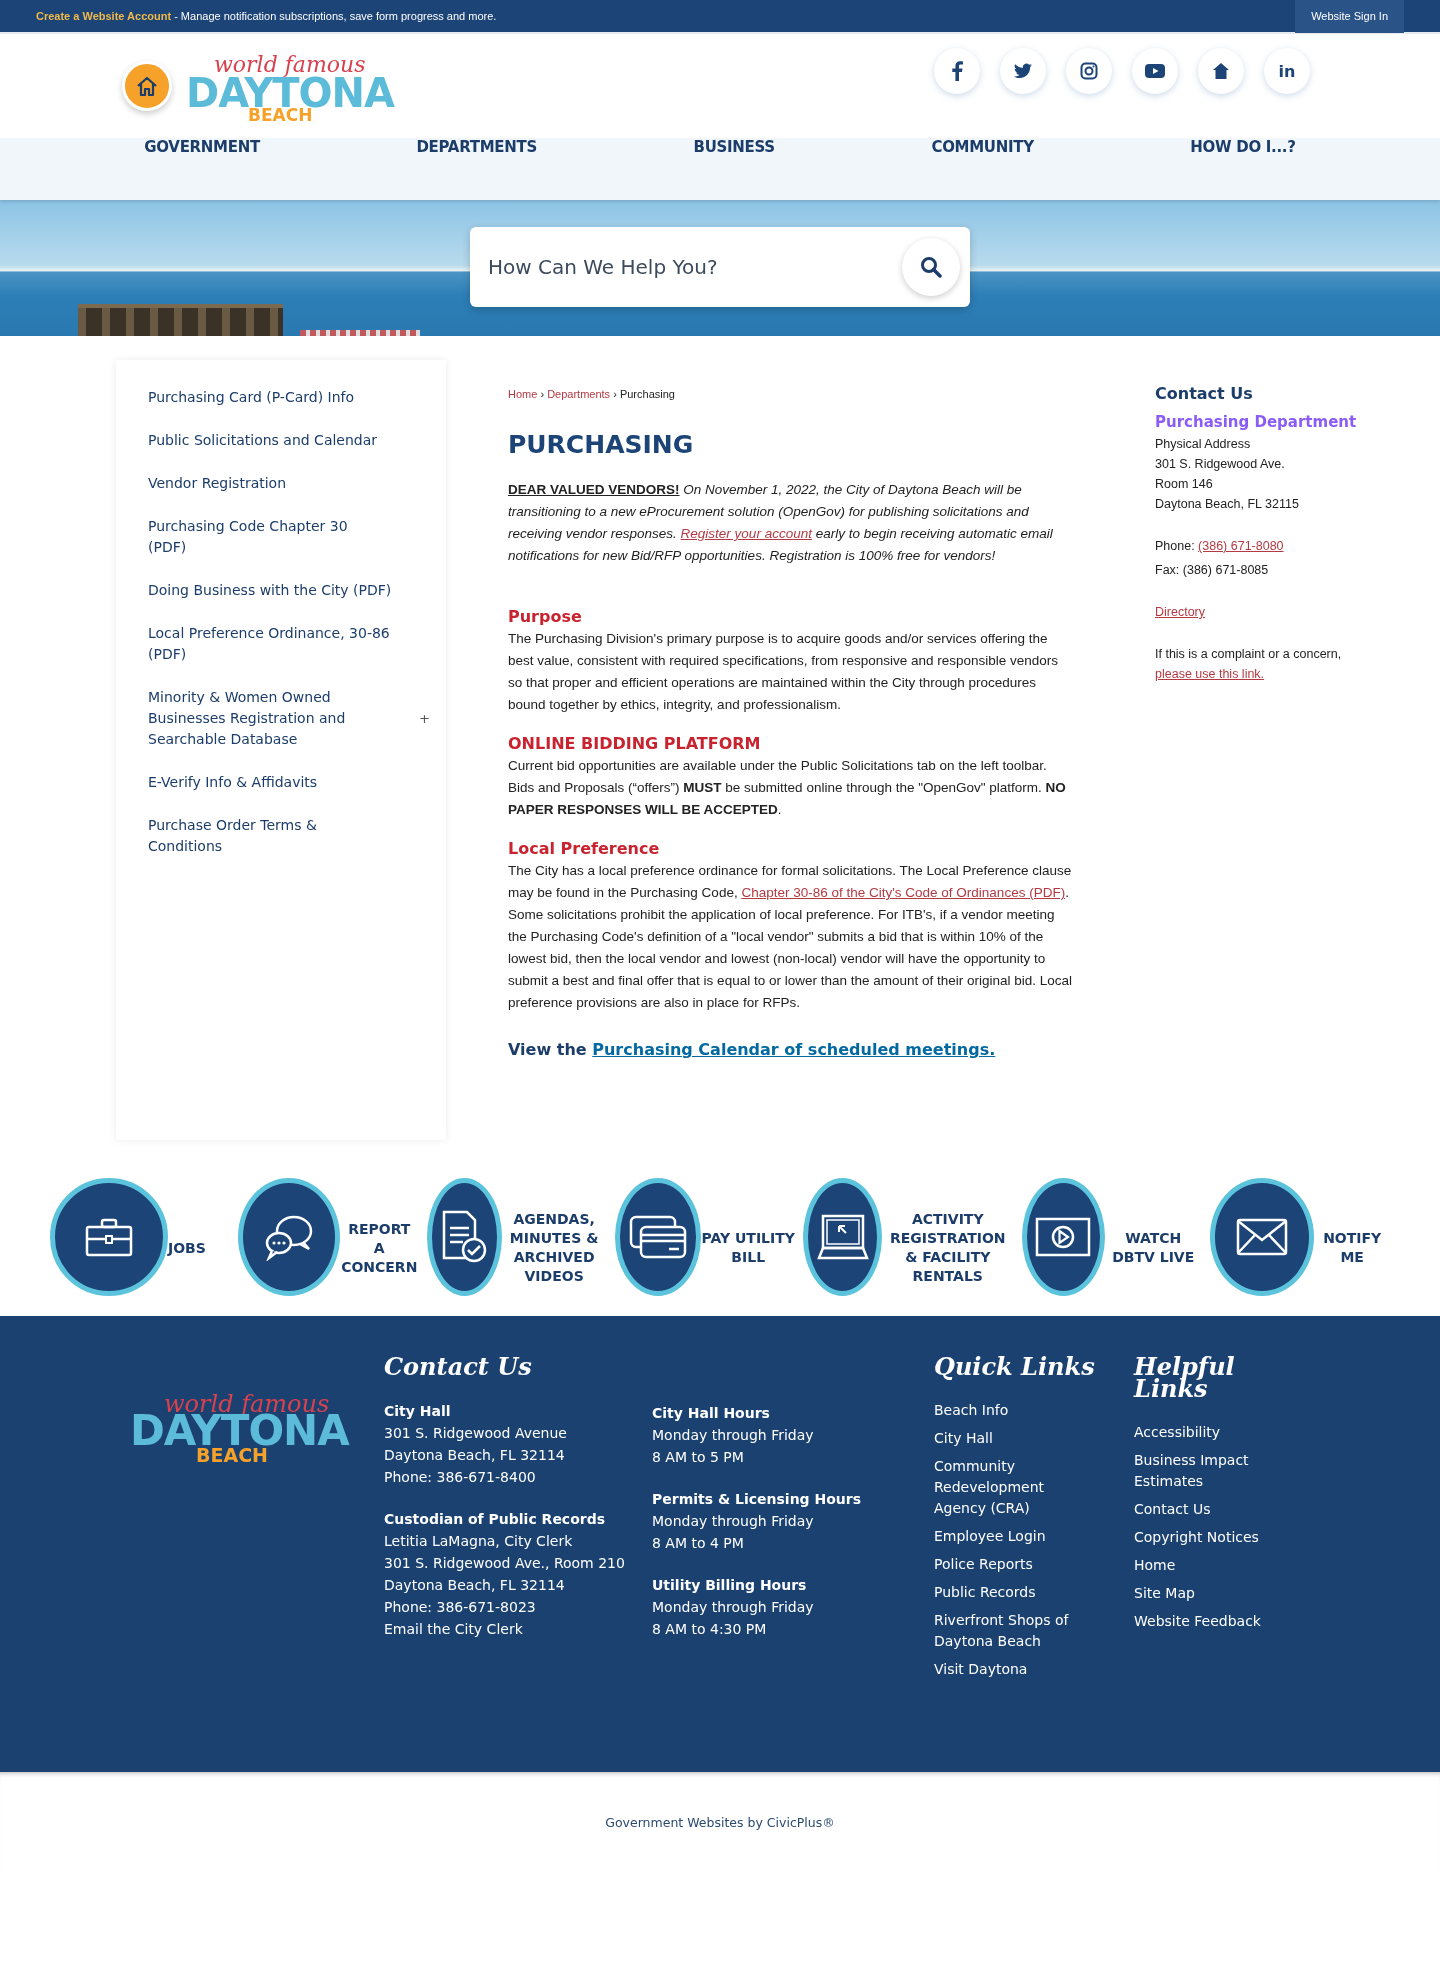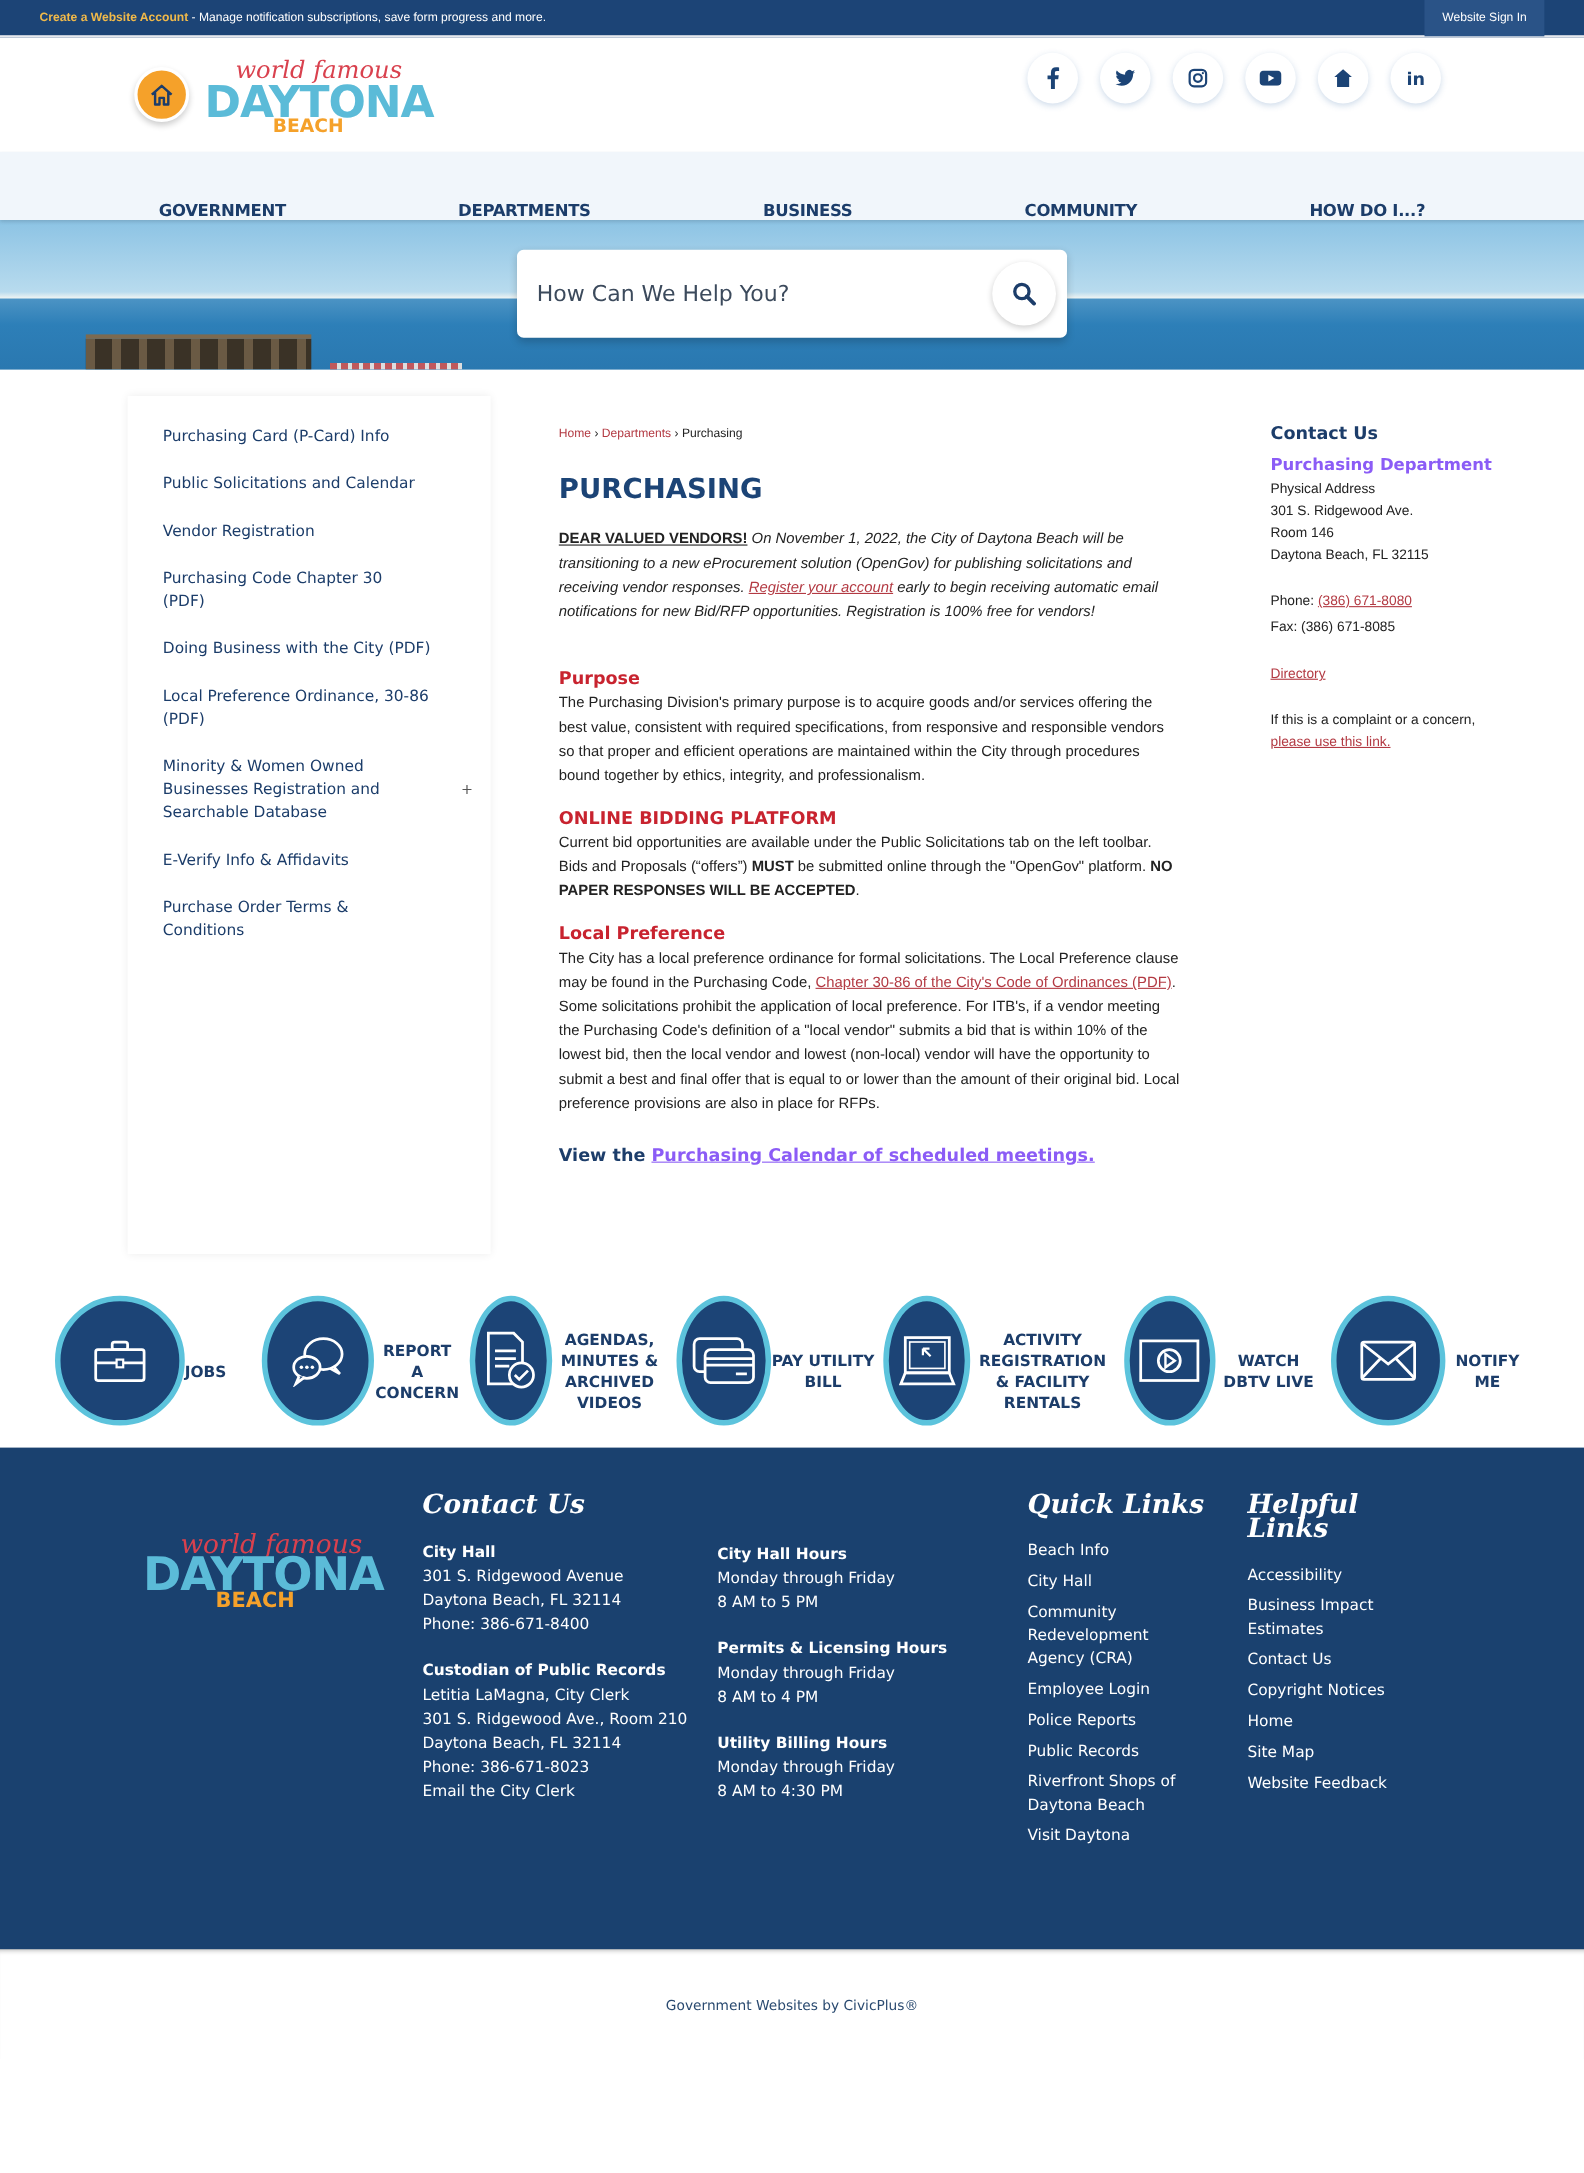--- a/index.html
+++ b/index.html
@@ -17,21 +17,21 @@
   .logo { display: flex; align-items: center; gap: 14px; }
   .home-circle { width: 50px; height: 50px; border-radius: 50%; background: #f5a12a; display: flex; align-items: center; justify-content: center; box-shadow: 0 3px 6px rgba(0,0,0,0.2); border: 3px solid #fff; }
   .logo-text { position: relative; width: 196px; height: 76px; }
   .logo-text .wf { position: absolute; top: 4px; left: 28px; font-family: "DejaVu Serif", serif; font-style: italic; color: #d9414e; font-size: 22px; }
   .logo-text .dt { position: absolute; top: 22px; left: 0; font-family: "DejaVu Sans", sans-serif; font-weight: bold; font-size: 40px; color: #5bbbd8; letter-spacing: -1px; }
   .logo-text .bc { position: absolute; top: 57px; left: 62px; font-family: "DejaVu Sans", sans-serif; font-weight: bold; font-size: 17px; color: #f5a12a; }
   .socials { display: flex; gap: 20px; position: absolute; right: 130px; top: 14px; }
   .soc { width: 46px; height: 46px; border-radius: 50%; background: #fff; box-shadow: 0 2px 6px rgba(60,110,170,0.25); display: flex; align-items: center; justify-content: center; color: #1c4476; font-weight: bold; font-size: 17px; cursor: pointer; }
 
   
-  .nav { height: 62px; background: #f1f6fb; display: flex; align-items: flex-end; justify-content: space-around; padding: 0 66px; box-shadow: 0 2px 3px rgba(0,0,0,0.12); position: relative; z-index: 2; }
+  .nav { height: 62px; background: #f1f6fb; display: flex; align-items: flex-start; justify-content: space-around; padding: 0 66px; box-shadow: 0 2px 3px rgba(0,0,0,0.12); position: relative; z-index: 2; }
   .nav a { font-family: "DejaVu Sans", sans-serif; font-weight: bold; font-size: 15px; color: #1c3d6a; text-decoration: none; letter-spacing: -0.3px; }
 
   
   .hero { height: 136px; position: relative; overflow: hidden; background: linear-gradient(to bottom, #8cc3e4 0%, #b8dbee 48%, #eaf2f2 52%, #4b93c4 53%, #2d7fb8 70%, #2a78b0 100%); }
   .hero .building { position: absolute; left: 78px; bottom: 0; width: 205px; height: 32px; background: repeating-linear-gradient(90deg, #6a5a44 0 8px, #3a3226 8px 24px); border-top: 4px solid #7c6a50; }
   .hero .cars { position: absolute; left: 300px; bottom: 0; width: 120px; height: 6px; background: repeating-linear-gradient(90deg, #c0585c 0 6px, #ddd 6px 10px); }
   .search-box { position: absolute; left: 470px; top: 27px; width: 500px; height: 80px; background: #fff; border-radius: 6px; box-shadow: 0 3px 8px rgba(0,0,0,0.2); display: flex; align-items: center; padding: 0 10px 0 18px; }
   .search-box input { flex: 1; border: none; outline: none; font-family: "DejaVu Sans", sans-serif; font-size: 20px; color: #3c4a5c; background: transparent; }
   .search-box input::placeholder { color: #3c4a5c; }
   .search-btn { width: 58px; height: 58px; border-radius: 50%; background: #fff; box-shadow: 0 2px 6px rgba(0,0,0,0.2); display: flex; align-items: center; justify-content: center; cursor: pointer; }
@@ -48,21 +48,21 @@
   .crumbs a { color: #b33a43; text-decoration: none; }
   .page-title { font-family: "DejaVu Sans", sans-serif; font-weight: bold; font-size: 25px; color: #1c4476; margin-top: 30px; margin-bottom: 20px; }
   .intro { font-size: 13.5px; line-height: 22px; font-style: italic; }
   .intro .dear { font-style: normal; font-weight: bold; text-decoration: underline; }
   .intro a { color: #b33a43; }
   .sec-title { font-family: "DejaVu Sans", sans-serif; font-weight: bold; color: #c8232f; font-size: 16px; margin-top: 40px; }
   .sec-title.second { margin-top: 18px; }
   .para { font-size: 13.5px; line-height: 22px; margin-top: 2px; }
   .para a { color: #b33a43; }
   .cal-line { font-family: "DejaVu Sans", sans-serif; font-weight: bold; font-size: 16px; color: #1c3d6a; margin-top: 26px; }
-  .cal-line a { text-decoration: underline; color: #8b5cf6; }
+  .cal-line a { text-decoration: underline; color: #0369a1; }
 
   .contact { width: 260px; margin-left: 50px; padding-top: 20px; font-size: 12.5px; line-height: 20px; }
   .contact h3 { font-family: "DejaVu Sans", sans-serif; color: #1c3d6a; font-size: 16px; margin-bottom: 8px; }
   .contact h4 { font-family: "DejaVu Sans", sans-serif; color: #8b5cf6; font-size: 15px; margin-bottom: 2px; }
   .contact .phys { font-weight: normal; }
   .contact a { color: #b33a43; }
   .gap { height: 22px; }
 
   
   .quick { display: flex; justify-content: space-between; padding: 22px 50px 20px 50px; }

